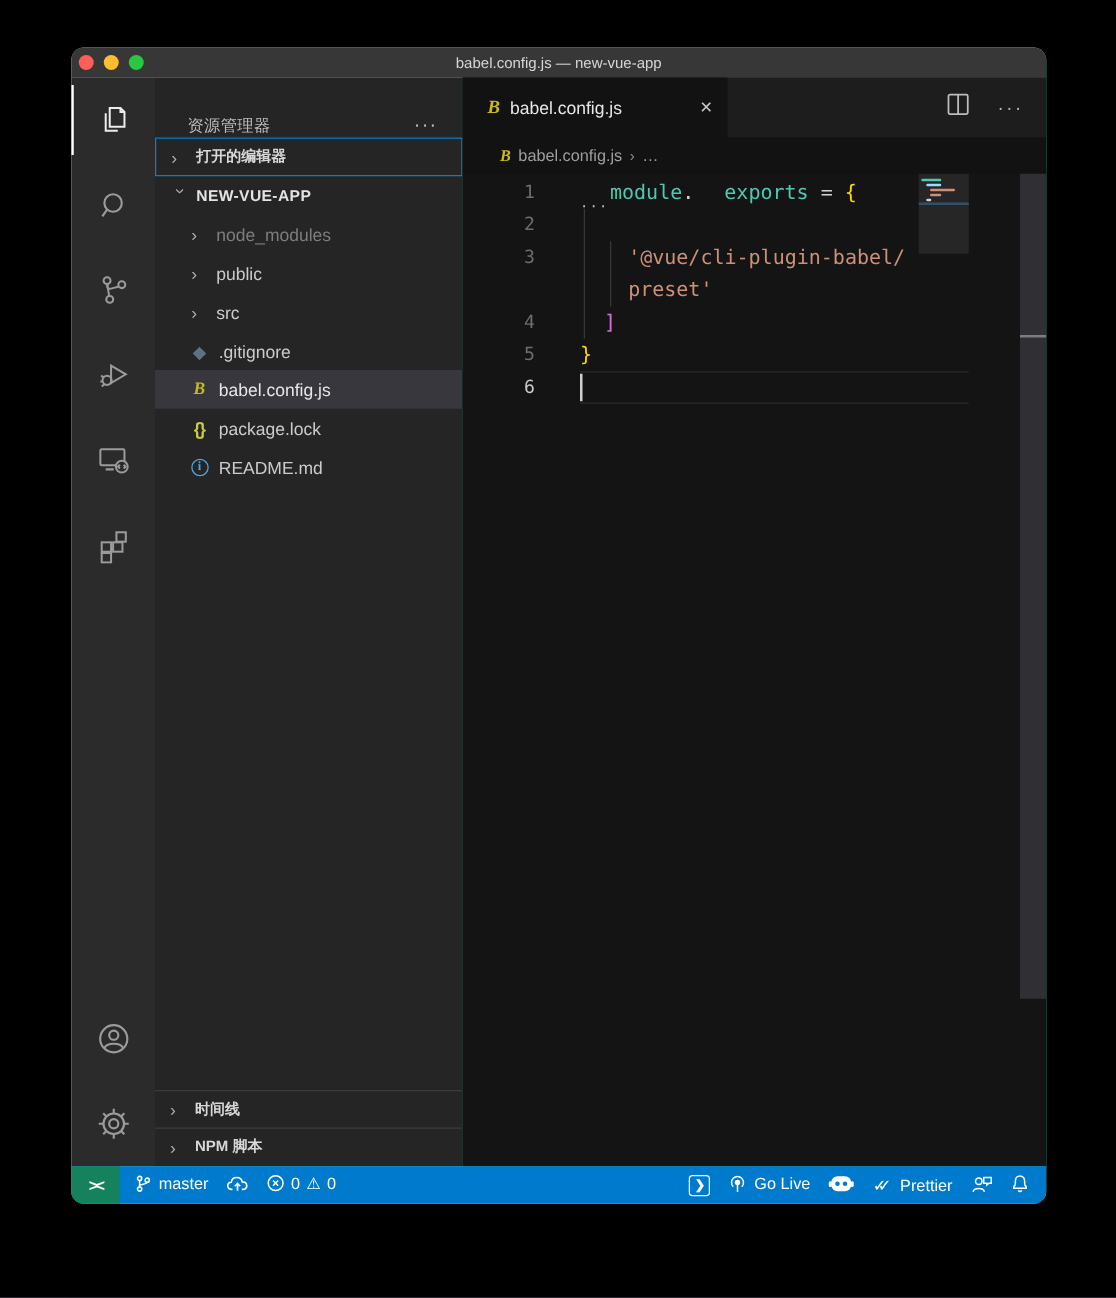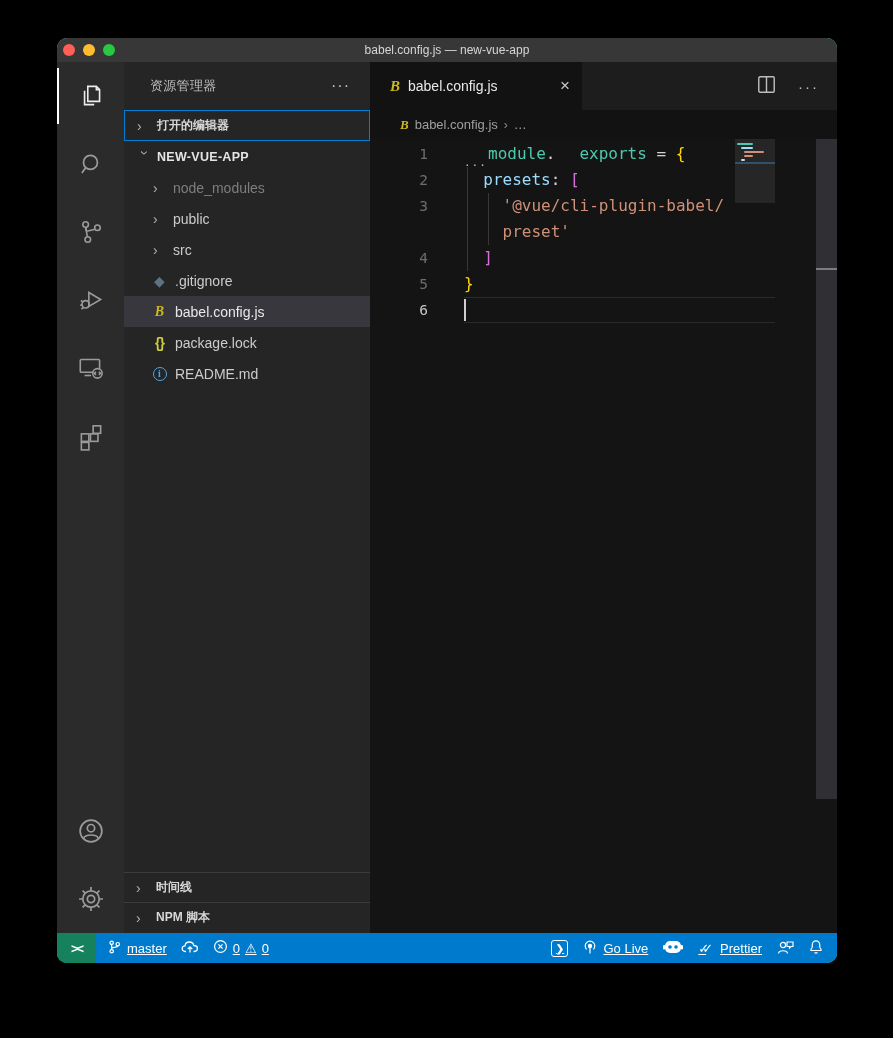--- a/index.html
+++ b/index.html
@@ -26,21 +26,21 @@
   .act-item { height:68px; display:flex; align-items:center; justify-content:center;
               position:relative; color:#9b9b9b; }
   .act-item.active { color:#ececec; }
   .act-item.active::before { content:""; position:absolute; left:0; top:6px; bottom:6px; width:2px; background:#fff; }
   .act-bottom { margin-top:auto; display:flex; flex-direction:column; }
   .act-item svg { display:block; }
 
   
   .sidebar { width:246px; background:#252526; flex-shrink:0; display:flex; flex-direction:column;
              color:#c5c5c5; position:relative; }
-  .sb-title { height:48px; display:flex; align-items:center; padding:0 20px 0 26px;
+  .sb-title { height:48px; display:flex; align-items:flex-end; padding:0 20px 0 26px;
               font-size:13px; color:#bdbdbd; letter-spacing:.3px; }
   .sb-title .more { margin-left:auto; color:#c0c0c0; font-size:16px; letter-spacing:1px; cursor:default; }
   .sb-section { height:31px; display:flex; align-items:center; padding-left:12px;
                 font-weight:bold; font-size:12px; color:#d8d8d8; }
   .sb-section.focused { border:1px solid #007fd4; }
   .chev { display:inline-block; width:16px; font-size:14px; color:#b0b0b0; font-weight:normal;
           transform-origin:45% 55%; margin-right:4px; }
   .chev.down { transform:rotate(90deg); }
   .tree { display:flex; flex-direction:column; }
   .tree-row { height:31px; display:flex; align-items:center; font-size:14px; color:#cccccc; }
@@ -103,21 +103,21 @@
   .mm-bar { position:absolute; height:2px; border-radius:1px; }
   .mm-line { position:absolute; left:0; width:40px; height:2px; background:#31506b; }
   .scrollstrip { position:absolute; right:0; top:0; width:21px; height:660px; background:#303034; }
   .scroll-divider { position:absolute; left:0; top:129px; width:21px; height:2px; background:#7d7d7d; }
 
   
   .statusbar { position:absolute; left:0; bottom:0; width:100%; height:30px; background:#007acc;
                display:flex; align-items:center; color:#fff; font-size:13px; }
   .sb-remote { width:39px; height:30px; background:#16825d; display:flex; align-items:center;
                justify-content:center; font-weight:bold; letter-spacing:-2px; font-size:13px; flex-shrink:0; }
-  .st-item { display:flex; align-items:center; gap:5px; padding:0 7px; height:100%;text-decoration:underline; }
+  .st-item { display:flex; align-items:flex-start; gap:5px; padding:0 7px; height:100%; }
   .st-left { display:flex; align-items:center; margin-left:4px; }
   .st-right { display:flex; align-items:center; margin-left:auto; margin-right:6px; }
   .warn-glyph { font-size:13px; }
   .dblcheck { letter-spacing:-7px; margin-right:9px; font-size:13px; }
   .sq-bracket { width:17px; height:17px; border:1.4px solid #fff; border-radius:3px; display:flex;
                 align-items:center; justify-content:center; font-size:10px; font-weight:bold; }
 </style>
 </head>
 <body>
 
@@ -294,21 +294,20 @@
         <span>…</span>
       </div>
       <div class="code-area">
         <div class="code-rows" id="code-rows">
             <div class="crow">
               <span class="ln">1</span>
               <span class="ct"><span class="tok-teal">module</span><span class="tok-fg">.</span><span class="tok-teal">exports</span><span class="tok-fg"> = </span><span class="tok-gold">{</span></span>
             </div>
             <div class="crow">
               <span class="ln">2</span>
-              <span class="ct"><span class="tok-fg">  </span><span class="tok-blue">presets</span><span class="tok-fg">:</span><span class="tok-fg"> </span><span class="tok-pink">[</span></span>
             </div>
             <div class="crow">
               <span class="ln">3</span>
               <span class="ct"><span class="tok-fg">    </span><span class="tok-str">'@vue/cli-plugin-babel/</span></span>
             </div>
             <div class="crow">
               <span class="ln"></span>
               <span class="ct"><span class="tok-fg">    </span><span class="tok-str">preset'</span></span>
             </div>
             <div class="crow">

